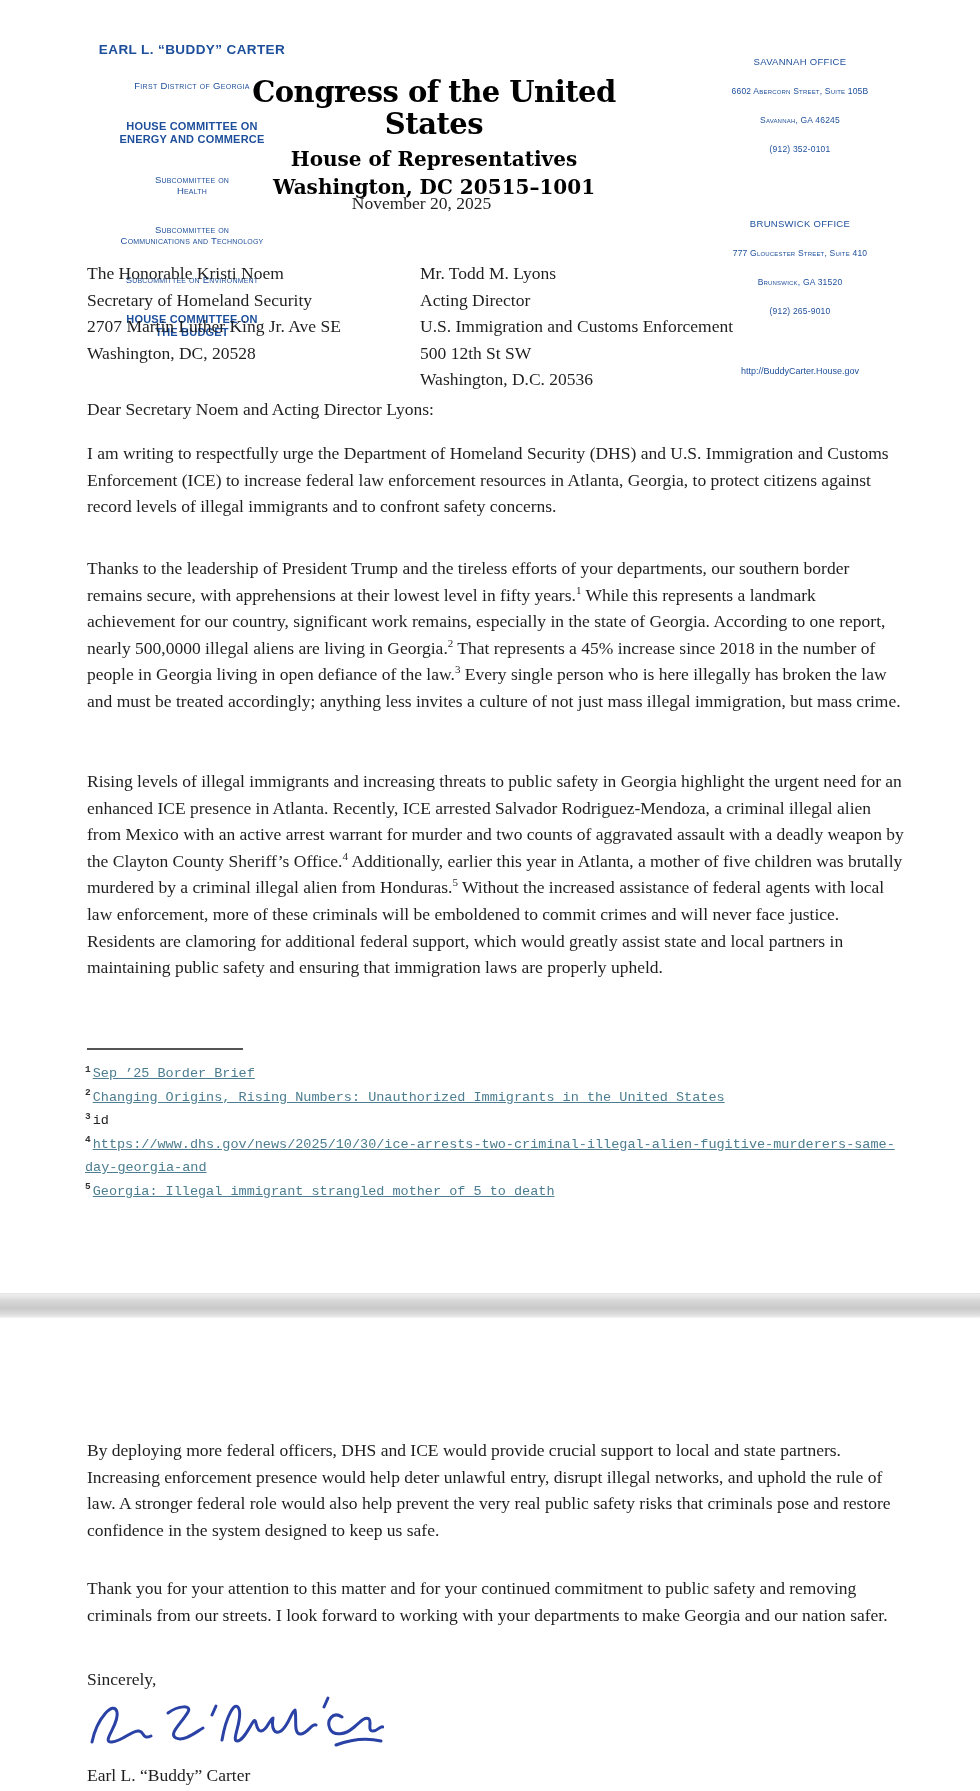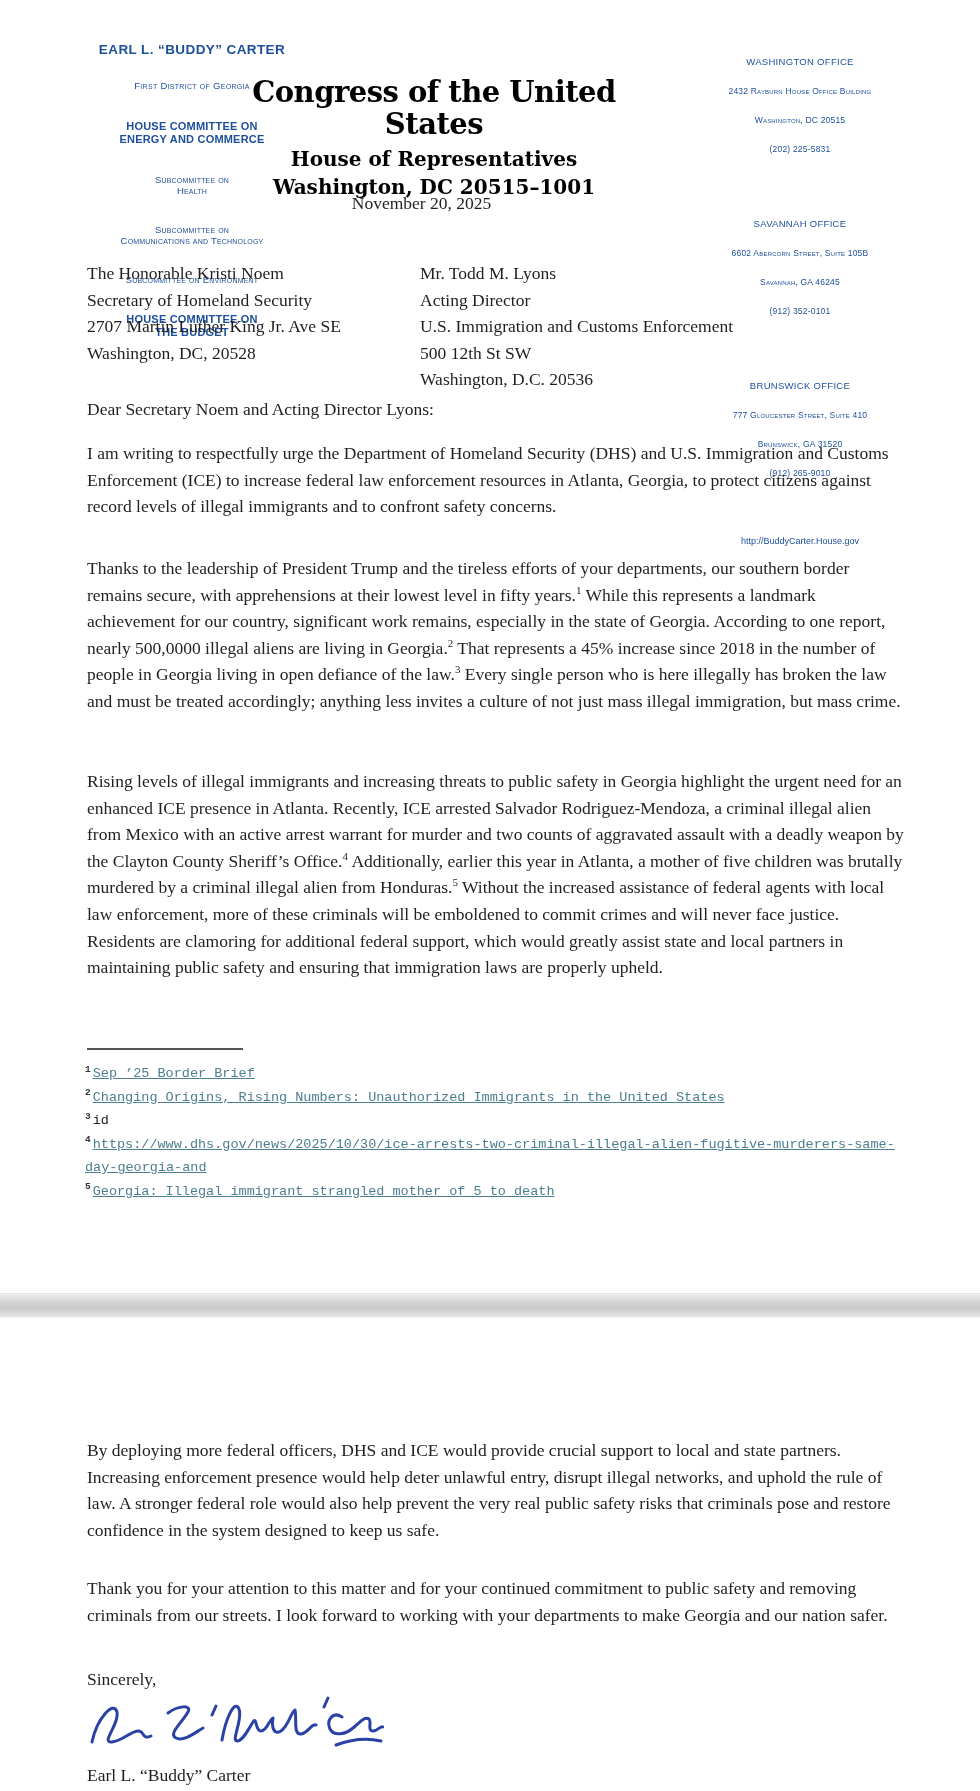--- a/index.html
+++ b/index.html
@@ -15,21 +15,21 @@
   .lh-district{font-size:9.5px;font-variant:small-caps;letter-spacing:.3px;margin-bottom:11px;}
   .lh-committee{font-size:11px;line-height:13px;letter-spacing:.2px;margin-bottom:10px;font-weight:bold;}
   .lh-sub{font-size:9.5px;font-variant:small-caps;line-height:11px;letter-spacing:.2px;margin-bottom:10px;}
   .lh-center{left:238px;top:76px;width:392px;text-align:center;color:#000000;}
   .lh-title{font-family:"DejaVu Serif",serif;font-weight:bold;font-size:29px;line-height:32px;letter-spacing:-0.5px;margin-bottom:7px;}
   .lh-sub-title{font-family:"DejaVu Serif",serif;font-weight:bold;font-size:20px;line-height:24px;margin-bottom:4px;}
   .lh-right{left:630px;top:20px;width:340px;}
   .lh-office{margin-bottom:9px;}
   .lh-office-name{font-size:9.5px;letter-spacing:.3px;line-height:12px;}
   .lh-office-line{font-size:8.5px;font-variant:small-caps;letter-spacing:.2px;line-height:11px;}
-  .lh-web{font-size:9px;margin-top:12px;}
+  .lh-web{font-size:9px;margin-top:4px;}
   
   .body-text{font-size:17.5px;line-height:26.6px;}
   .date-line{left:0;top:190px;width:843px;text-align:center;}
   .addr-left{left:87px;top:260px;width:330px;}
   .addr-right{left:420px;top:260px;width:490px;}
   .addr-line{display:block;}
   .salutation{left:87px;top:396px;width:818px;}
   .para{left:87px;width:818px;}
   .p1{top:440px;} .p2{top:555px;} .p3{top:768px;}
   .p4{top:1437px;} .p5{top:1575px;}
@@ -69,26 +69,20 @@
 THE BUDGET</div>
   </div>
 
   <div class="abs lh-center">
     <div class="lh-title">Congress of the United States</div>
     <div class="lh-sub-title">House of Representatives</div>
     <div class="lh-sub-title">Washington, DC 20515–1001</div>
   </div>
 
   <div class="abs lh lh-right">
-    <div class="lh-office">
-      <div class="lh-office-name">WASHINGTON OFFICE</div>
-      <div class="lh-office-line">2432 Rayburn House Office Building</div>
-      <div class="lh-office-line">Washington, DC 20515</div>
-      <div class="lh-office-line">(202) 225-5831</div>
-    </div>
     <div class="lh-office">
       <div class="lh-office-name">SAVANNAH OFFICE</div>
       <div class="lh-office-line">6602 Abercorn Street, Suite 105B</div>
       <div class="lh-office-line">Savannah, GA 46245</div>
       <div class="lh-office-line">(912) 352-0101</div>
     </div>
     <div class="lh-office">
       <div class="lh-office-name">BRUNSWICK OFFICE</div>
       <div class="lh-office-line">777 Gloucester Street, Suite 410</div>
       <div class="lh-office-line">Brunswick, GA 31520</div>

